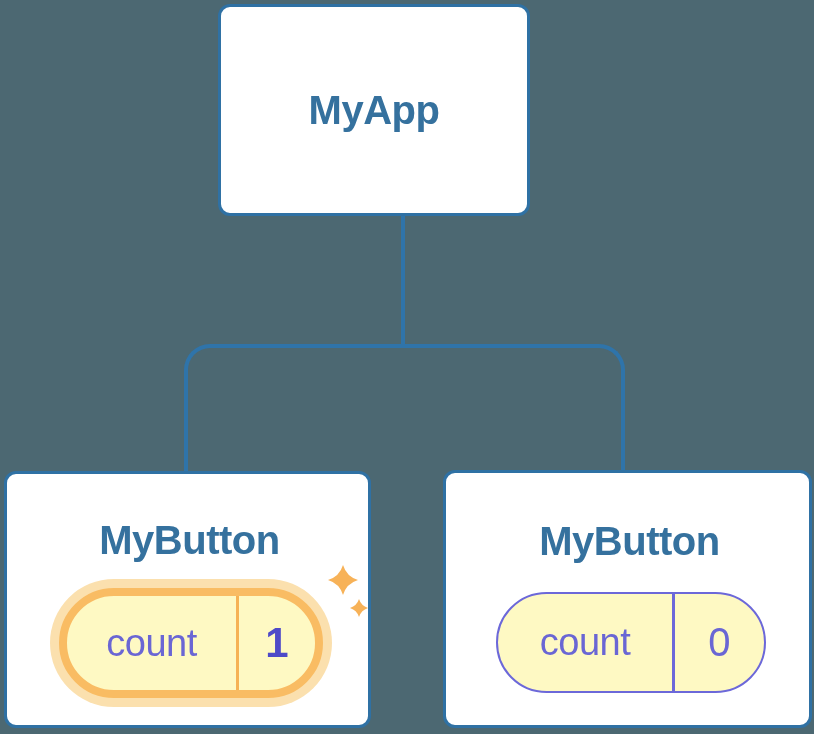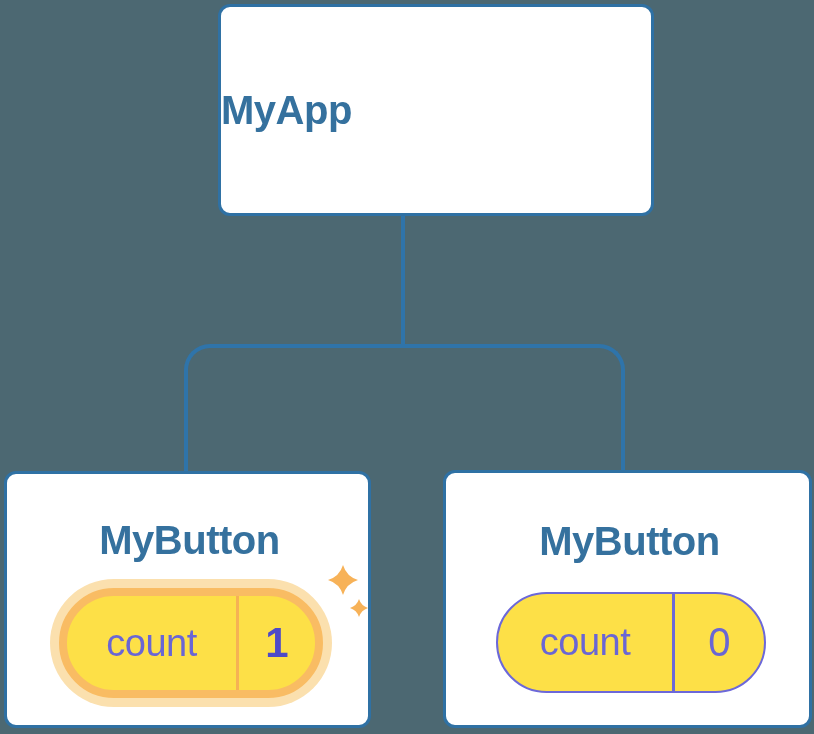--- a/index.html
+++ b/index.html
@@ -6,21 +6,21 @@
   body { width: 814px; height: 734px; background: #4C6872; font-family: "Liberation Sans", sans-serif; }
   #stage { position: relative; width: 814px; height: 734px; overflow: hidden; }
 
   .node-card {
     position: absolute;
     background: #ffffff;
     border: 3px solid #2F71A4;
     border-radius: 12px;
     box-sizing: border-box;
   }
-  #node-myapp { left: 218px; top: 4px; width: 436px; height: 212px; display: flex; align-items: center; }
+  #node-myapp { left: 218px; top: 4px; width: 312px; height: 212px; display: flex; align-items: center; justify-content: center; }
   #node-btn1  { left: 4px;   top: 471px; width: 367px; height: 257px; }
   #node-btn2  { left: 443px; top: 470px; width: 369px; height: 258px; }
 
   .node-title {
     color: #35719E;
     font-size: 40px;
     font-weight: 600;
     letter-spacing: -0.5px;
     text-align: center;
   }
@@ -36,21 +36,21 @@
     border-top: 4px solid #2F74AA;
     border-left: 4px solid #2F74AA;
     border-right: 4px solid #2F74AA;
     border-radius: 26px 26px 0 0;
     box-sizing: border-box;
   }
 
   
   .state-pill {
     position: absolute;
-    background: #fde047;
+    background: #fef9c3;
     display: flex;
     align-items: stretch;
     box-sizing: border-box;
   }
   .pill-highlight {
     left: 52px; top: 114px; width: 264px; height: 110px;
     border: 8px solid #F9BC63;
     border-radius: 60px;
     box-shadow: 0 0 0 9px #FBE0AE;
   }

